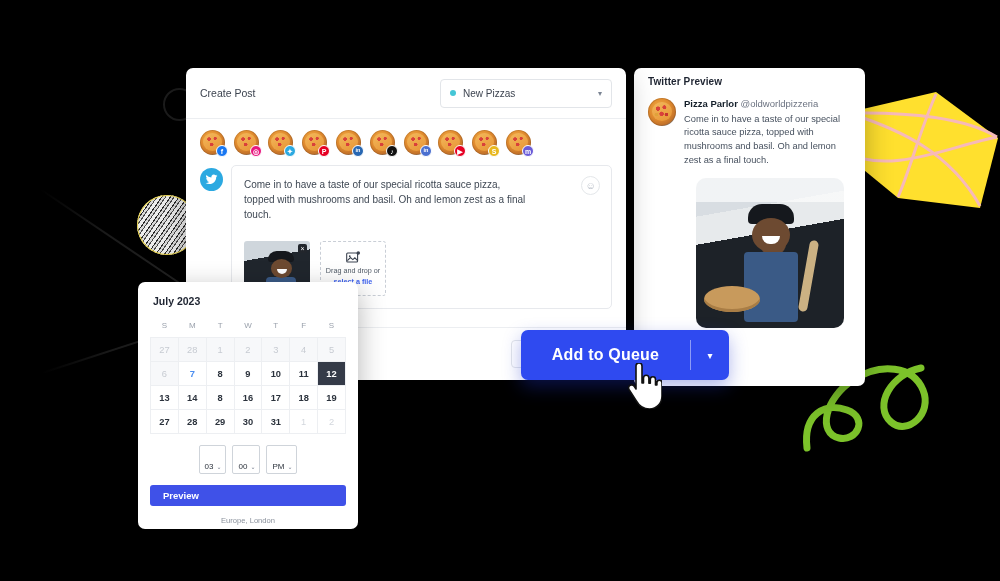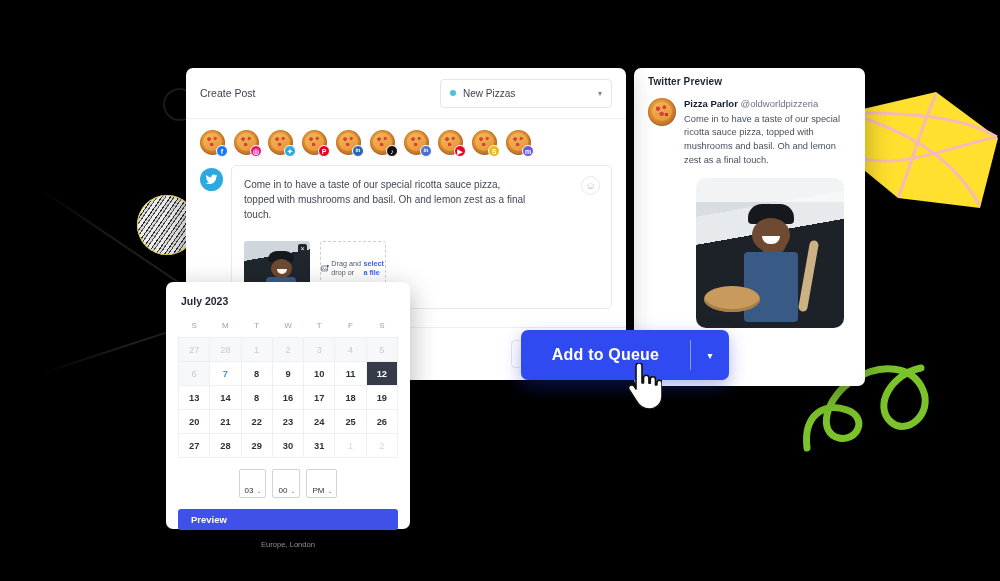--- a/index.html
+++ b/index.html
@@ -143,21 +143,21 @@
   .thumb .pp-hat { left:24px; top:10px; width:26px; height:11px; }
   .thumb .pp-face { left:27px; top:18px; width:21px; height:19px; }
   .thumb .pp-smile { left:33px; top:28px; width:10px; height:5px; }
   .thumb .pp-apron { left:22px; top:36px; width:30px; height:24px; }
   .thumb-x {
     position: absolute; right: 3px; top: 3px; width: 9px; height: 9px; border-radius: 2px;
     background: #22262c; color: #fff; font-size: 7px; display:flex; align-items:center; justify-content:center;
   }
   .dropzone {
     width: 66px; height: 55px; border: 1px dashed #c9ced6; border-radius: 3px;
-    display: flex; flex-direction: row; align-items: center; justify-content: center; gap: 2px;
+    display: flex; flex-direction: column; align-items: center; justify-content: center; gap: 2px;
   }
   .dz-label { font-size: 7.2px; color: #505a66; }
   .dz-link { font-size: 7.2px; color: #3f63f0; font-weight: 600; }
 
   .cc-footer {
     position: absolute; left: 0; right: 0; bottom: 0; height: 53px;
     border-top: 1px solid #eceef1; display: flex; align-items: center; justify-content: flex-end;
     padding-right: 14px; gap: 10px;
   }
   .draft-btn {
@@ -173,21 +173,21 @@
     position: absolute; left: 521px; top: 330px; width: 208px; height: 50px;
     background: #2f4af0; border-radius: 7px; display: flex; align-items: center;
     box-shadow: 0 7px 18px rgba(30,50,200,.35);
   }
   #queue-btn .q-label { flex: 1; text-align: center; color: #fff; font-size: 16px; font-weight: 700; letter-spacing:.2px; }
   #queue-btn .q-sep { width: 1px; height: 30px; background: rgba(255,255,255,.45); }
   #queue-btn .q-caret { width: 38px; text-align: center; color: #fff; font-size: 10px; }
   #cursor-hand { position: absolute; left: 622px; top: 363px; width: 40px; height: 46px; }
 
   
-  #calendar-card { left: 138px; top: 282px; width: 244px; height: 247px; padding: 13px 12px 10px 12px; margin-left: 28px; }
+  #calendar-card { left: 138px; top: 282px; width: 220px; height: 247px; padding: 13px 12px 10px 12px; }
   .cal-title { font-size: 10.5px; font-weight: 700; color: #1e2431; padding-left: 3px; }
   table.cal { width: 100%; border-collapse: collapse; margin-top: 9px; }
   table.cal th {
     font-size: 8px; font-weight: 400; color: #9aa1ac; padding: 5px 0 7px 0; text-align: center;
   }
   table.cal td {
     width: 14.28%; height: 24px; text-align: center; font-size: 9.3px; color: #2b323c;
     border: 1px solid #edeff2; font-weight: 600;
   }
   table.cal td.muted { color: #c7cbd2; background: #f7f8fa; font-weight: 400; }
@@ -393,29 +393,20 @@
           <tr>
             <td>13</td>
             <td>14</td>
             <td>8</td>
             <td>16</td>
             <td>17</td>
             <td>18</td>
             <td>19</td>
           </tr>
           <tr>
-            <td>20</td>
-            <td>21</td>
-            <td>22</td>
-            <td>23</td>
-            <td>24</td>
-            <td>25</td>
-            <td>26</td>
-          </tr>
-          <tr>
             <td>27</td>
             <td>28</td>
             <td>29</td>
             <td>30</td>
             <td>31</td>
             <td class="muted-plain">1</td>
             <td class="muted-plain">2</td>
           </tr>
         </tbody>
     </table>

